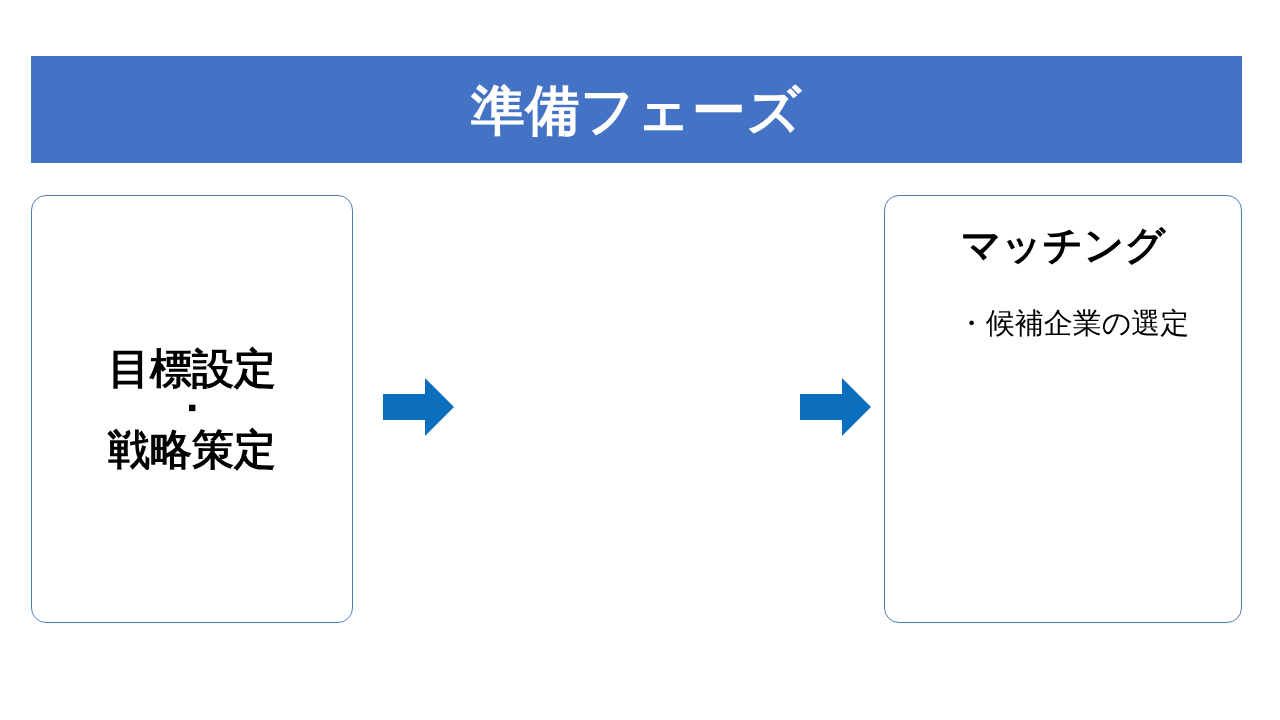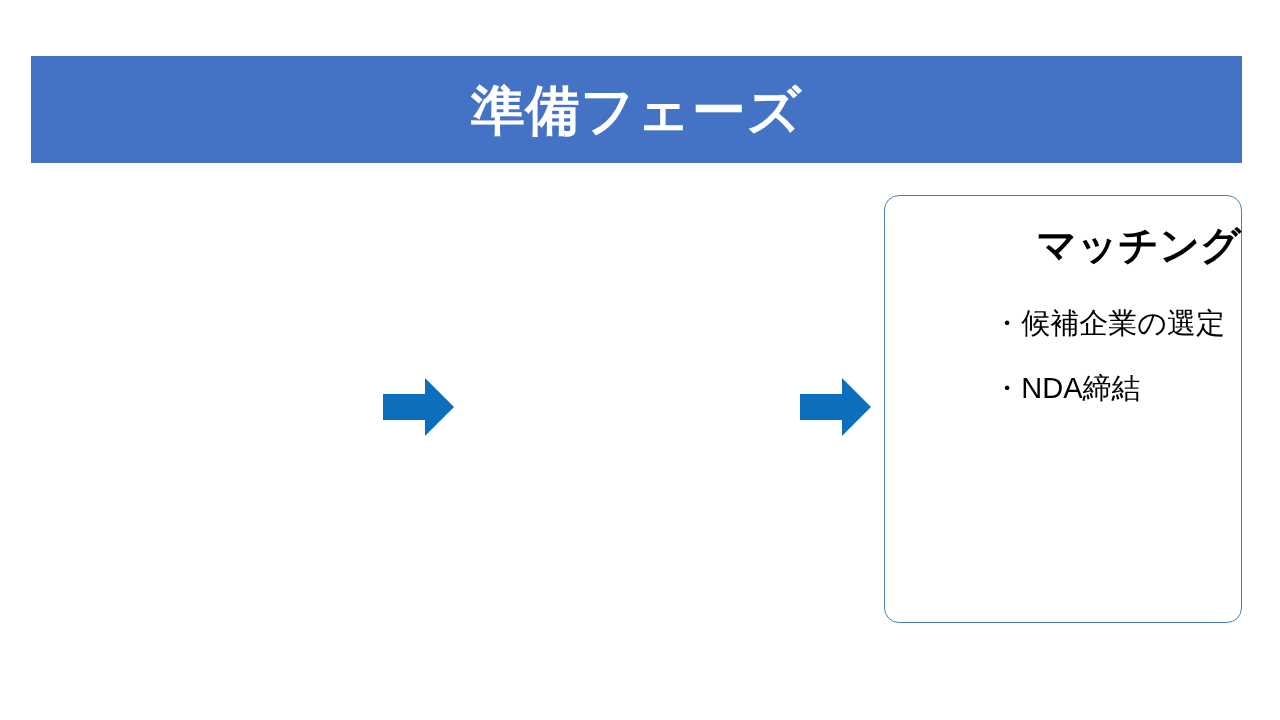--- a/index.html
+++ b/index.html
@@ -87,21 +87,21 @@
   }
 
   
   .box-stack {
     position: absolute;
     left: 0;
     right: 0;
     top: 26px;
     display: flex;
     flex-direction: column;
-    align-items: flex-end;
+    align-items: center;
   }
   .match-title {
     font-size: 40px;
     font-weight: bold;
     text-align: center;
     line-height: 1.15;
     margin-bottom: 24px;
     white-space: nowrap;
   }
   .bullet-list {
@@ -131,37 +131,43 @@
 </style>
 </head>
 <body>
 
 <div id="slide">
 
   <div class="banner">
     <div class="banner-title">準備フェーズ</div>
   </div>
 
+  <div class="phase-box" id="box-goal">
+    <div class="box-center">
+      <div class="box-heading">目標設定</div>
+      <div class="box-sep">▪</div>
+      <div class="box-heading">戦略策定</div>
+    </div>
+  </div>
 
   <div class="arrow" id="arrow-1">
     <svg viewBox="0 0 71 58" xmlns="http://www.w3.org/2000/svg" aria-hidden="true">
       <polygon points="0,16 42,16 42,0 71,29 42,58 42,42 0,42" fill="#0C6FBE"></polygon>
     </svg>
   </div>
 
 
   <div class="arrow" id="arrow-2">
     <svg viewBox="0 0 71 58" xmlns="http://www.w3.org/2000/svg" aria-hidden="true">
       <polygon points="0,16 42,16 42,0 71,29 42,58 42,42 0,42" fill="#0C6FBE"></polygon>
     </svg>
   </div>
 
   <div class="phase-box" id="box-match">
     <div class="box-stack">
       <div class="match-title">マッチング</div>
       <ul class="bullet-list">
         <li class="bullet-item">・候補企業の選定</li>
-        <li class="bullet-item">・NDA締結</li>
       </ul>
     </div>
   </div>
 
 </div>
 
 </body></html>

